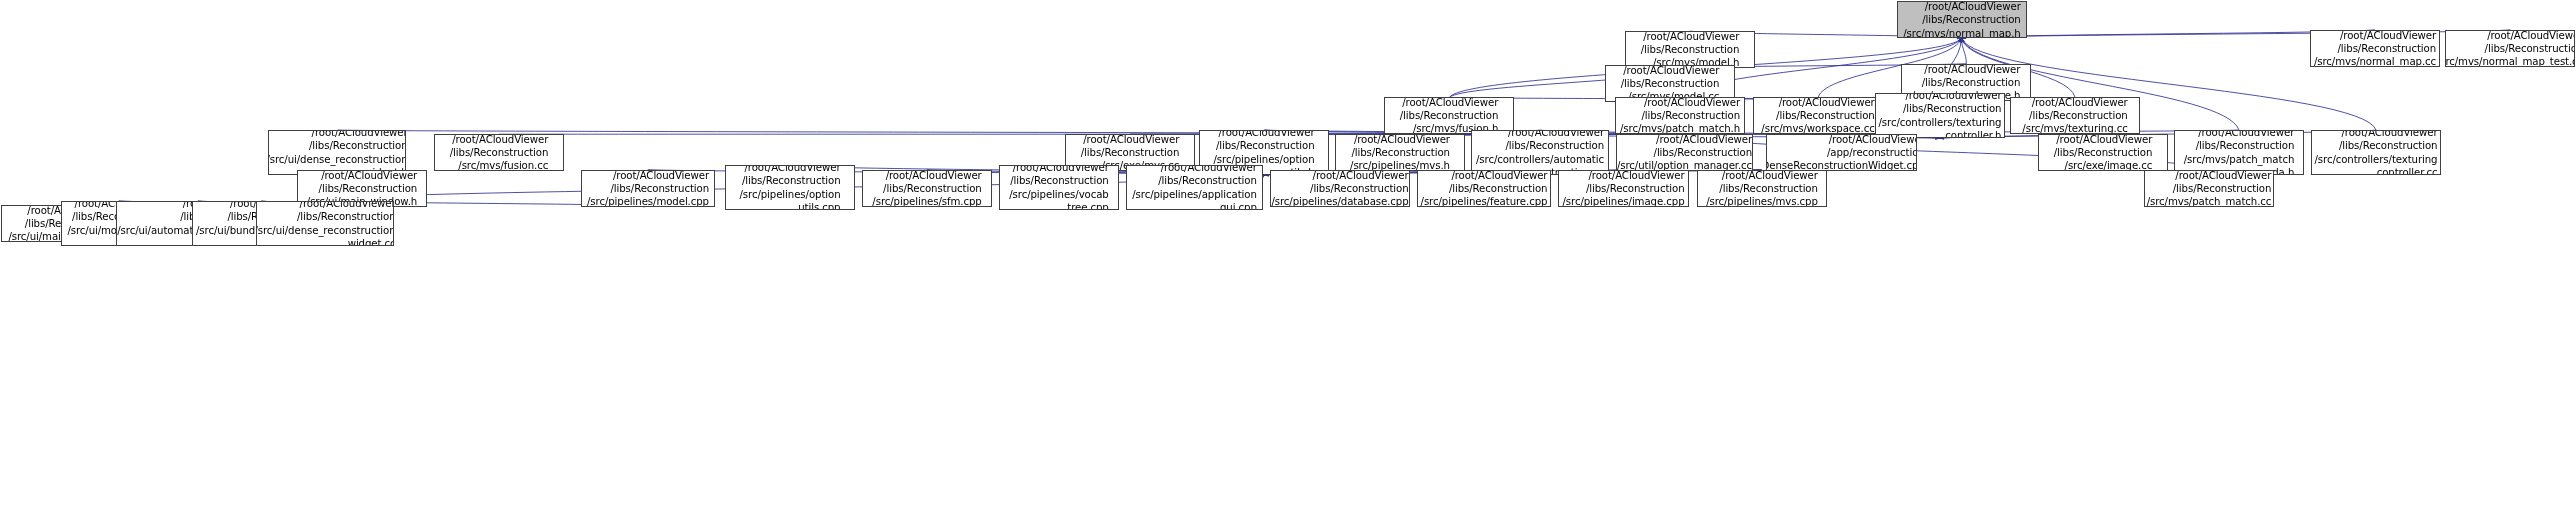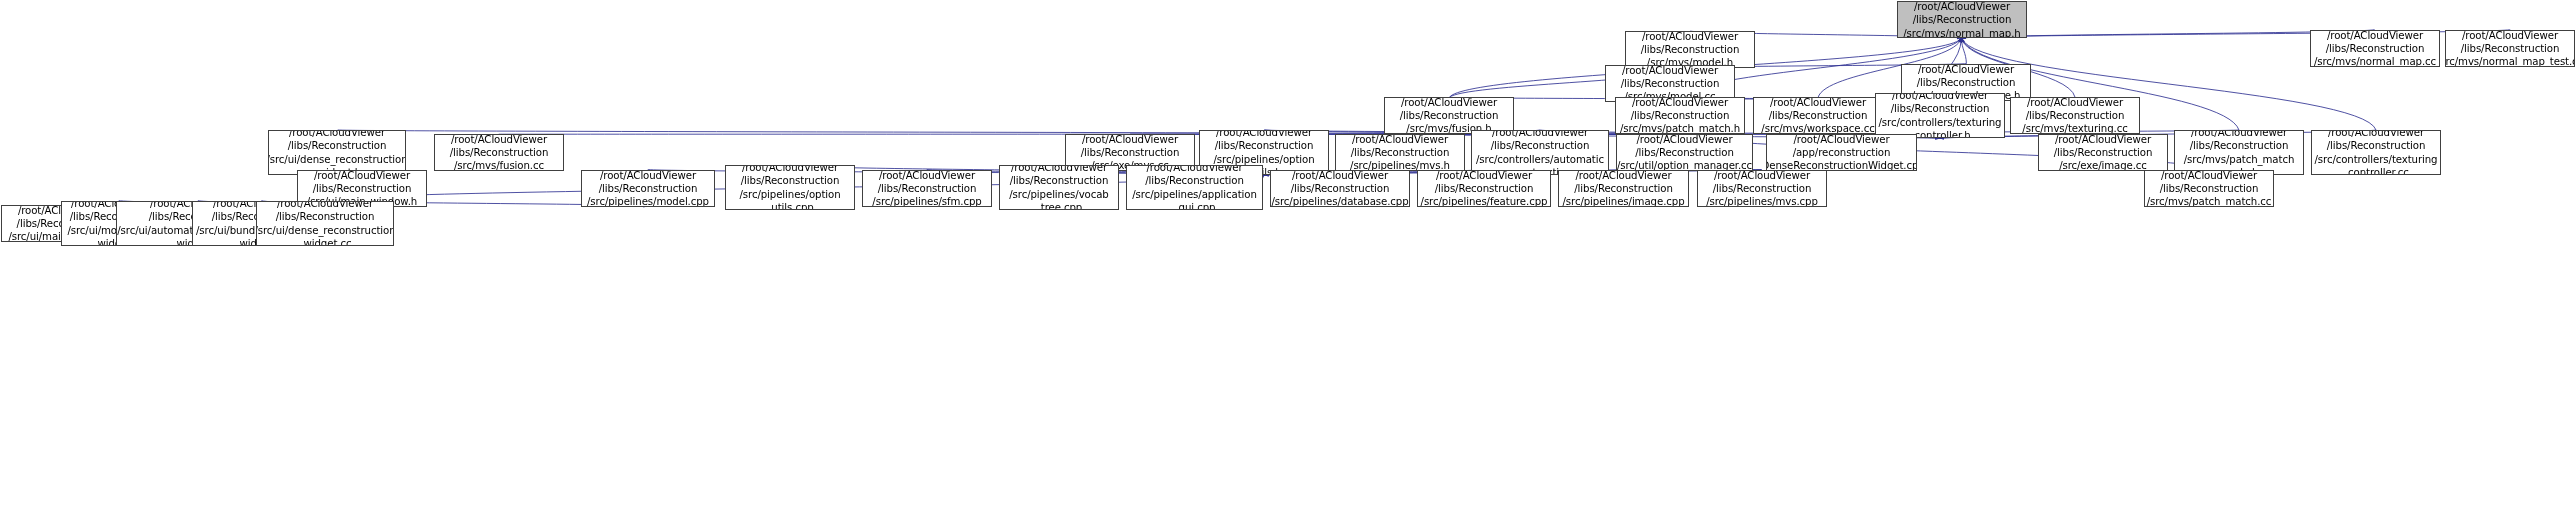--- a/index.html
+++ b/index.html
@@ -12,21 +12,21 @@
   }
   #edges{position:absolute;left:0;top:0;width:2576px;height:529px;pointer-events:none;}
   .node{
     position:absolute;
     box-sizing:border-box;
     background:#ffffff;
     border:0.7px solid #404040;
     display:flex;
     align-items:center;
     justify-content:center;
-    text-align:center;
+    text-align:right;
     color:#000000;
     font-size:10.2px;
     line-height:1.30;
     letter-spacing:-0.1px;
     white-space:pre;
     overflow:hidden;
   }
   .node.root{
     background:#bfbfbf;
     border:0.7px solid #404040;

